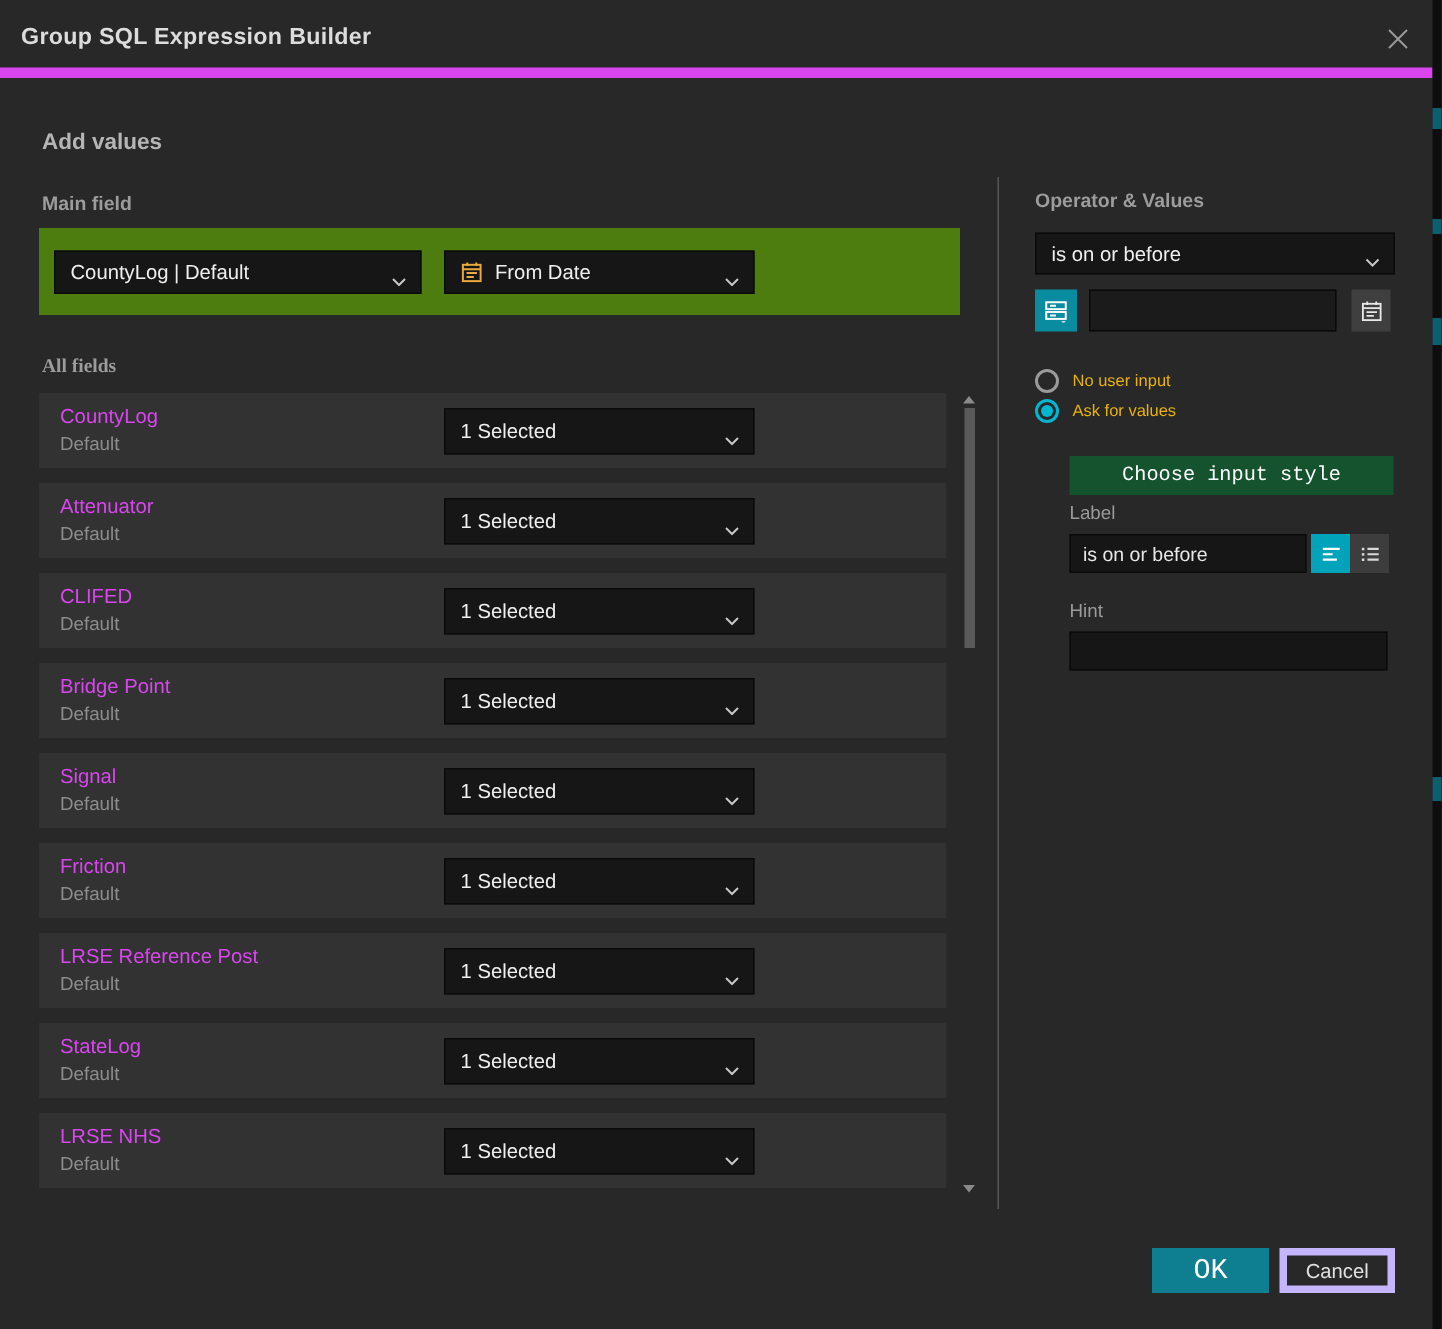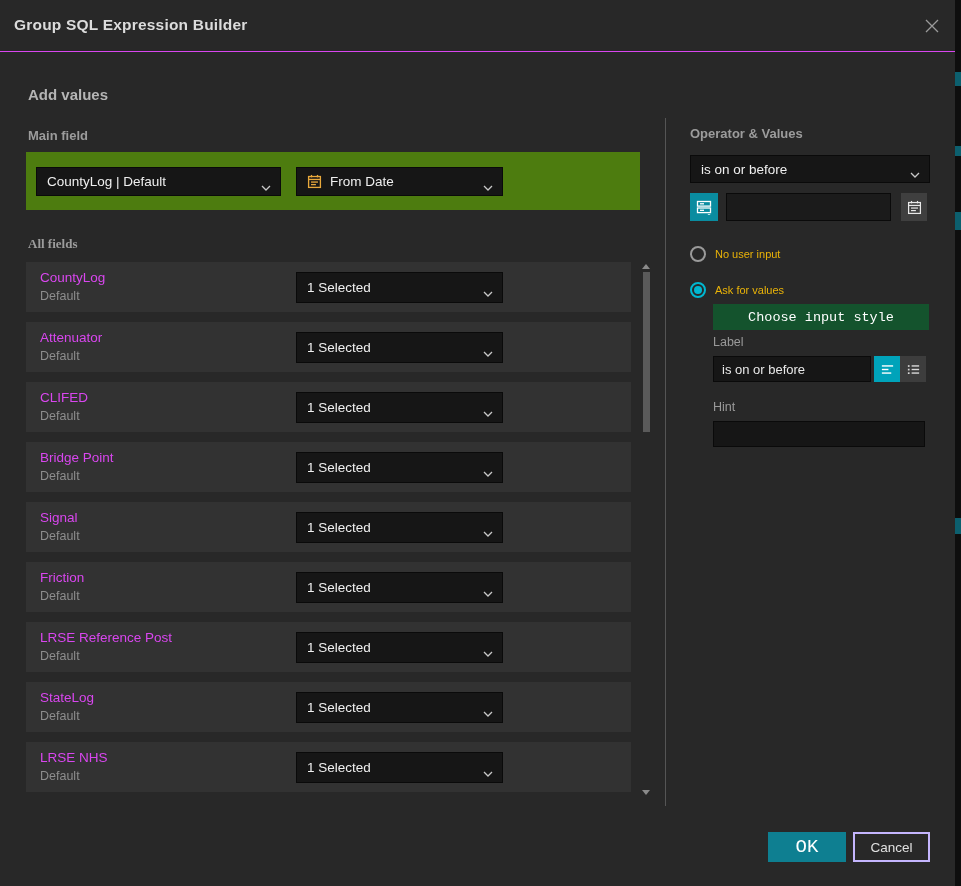--- a/index.html
+++ b/index.html
@@ -2,21 +2,21 @@
 <html><head>
 <meta charset="utf-8">
 <style>
   * { margin:0; padding:0; box-sizing:border-box; }
   html,body { width:961px; height:886px; overflow:hidden; background:#1a1a1a;
     font-family:"Liberation Sans", sans-serif; }
   .dialog { position:absolute; left:0; top:0; width:961px; height:886px; background:#282828; }
 
   
   .titlebar { position:absolute; left:0; top:0; width:955px; height:52px;
-    border-bottom:1px solid #d946ef; }
+    border-bottom:7px solid #d946ef; }
   .title { position:absolute; left:14px; top:16px; font-size:15.5px; font-weight:700;
     color:#dcdcdc; letter-spacing:.2px; }
   .close-btn { position:absolute; right:14px; top:17px; width:18px; height:18px; cursor:pointer; }
 
   
   .edge-strip { position:absolute; right:0; top:0; width:6px; height:886px; background:#0e0e0e; }
   .frag { position:absolute; left:0; width:6px; background:#0c5f6e; }
 
   .section-label { position:absolute; font-size:15px; font-weight:700; color:#b5b5b5; }
   .subsection-label { position:absolute; font-size:13px; font-weight:700; color:#9c9c9c; }
@@ -78,21 +78,21 @@
   .toggle { width:26px; height:26px; display:flex; align-items:center; justify-content:center; cursor:pointer; }
   .toggle.active { background:#00a3ba; }
   .toggle.inactive { background:#3d3d3d; }
   .hint-input { position:absolute; left:23px; top:301px; width:212px; height:26px; background:#161616;
     border:1px solid #0a0a0a; color:#e8e8e8; font-size:13px; padding:0 8px; outline:none; }
 
   
   .ok-btn { position:absolute; left:768px; top:832px; width:78px; height:30px; background:#0e7f91;
     color:#fff; font-size:19px; border:none; cursor:pointer; font-family:Liberation Mono, monospace; }
   .cancel-btn { position:absolute; left:853px; top:832px; width:77px; height:30px; background:transparent;
-    color:#e0e0e0; font-size:13.5px; border:2px solid #c4b5fd; cursor:pointer; font-family:inherit; }
+    color:#e0e0e0; font-size:13.5px; border:5px solid #c4b5fd; cursor:pointer; font-family:inherit; }
 </style>
 </head>
 <body>
 
 <div class="dialog">
 
   <div class="titlebar">
     <span class="title">Group SQL Expression Builder</span>
     <span class="close-btn">
       <svg width="18" height="18" viewBox="0 0 18 18">
@@ -283,21 +283,21 @@
           <line x1="11.2" y1="1" x2="11.2" y2="3.6"></line>
         <line x1="4.3" y1="8.6" x2="11.7" y2="8.6"></line>
           <line x1="4.3" y1="11.3" x2="9.5" y2="11.3"></line>
       </svg>
     </span>
 
     <div class="radio-row" style="top:124px;">
       <span class="radio-circle"></span>
       <span class="radio-label">No user input</span>
     </div>
-    <div class="radio-row selected" style="top:160px;align-items:center;">
+    <div class="radio-row selected" style="top:144px;align-items:center;">
       <span class="radio-circle">
           <span class="radio-dot"></span>
         </span>
       <span class="radio-label">Ask for values</span>
     </div>
 
     <button class="choose-btn">Choose input style</button>
 
     <span class="cap" style="top:215px;">Label</span>
     <input class="label-input" type="text" value="is on or before" style="">

